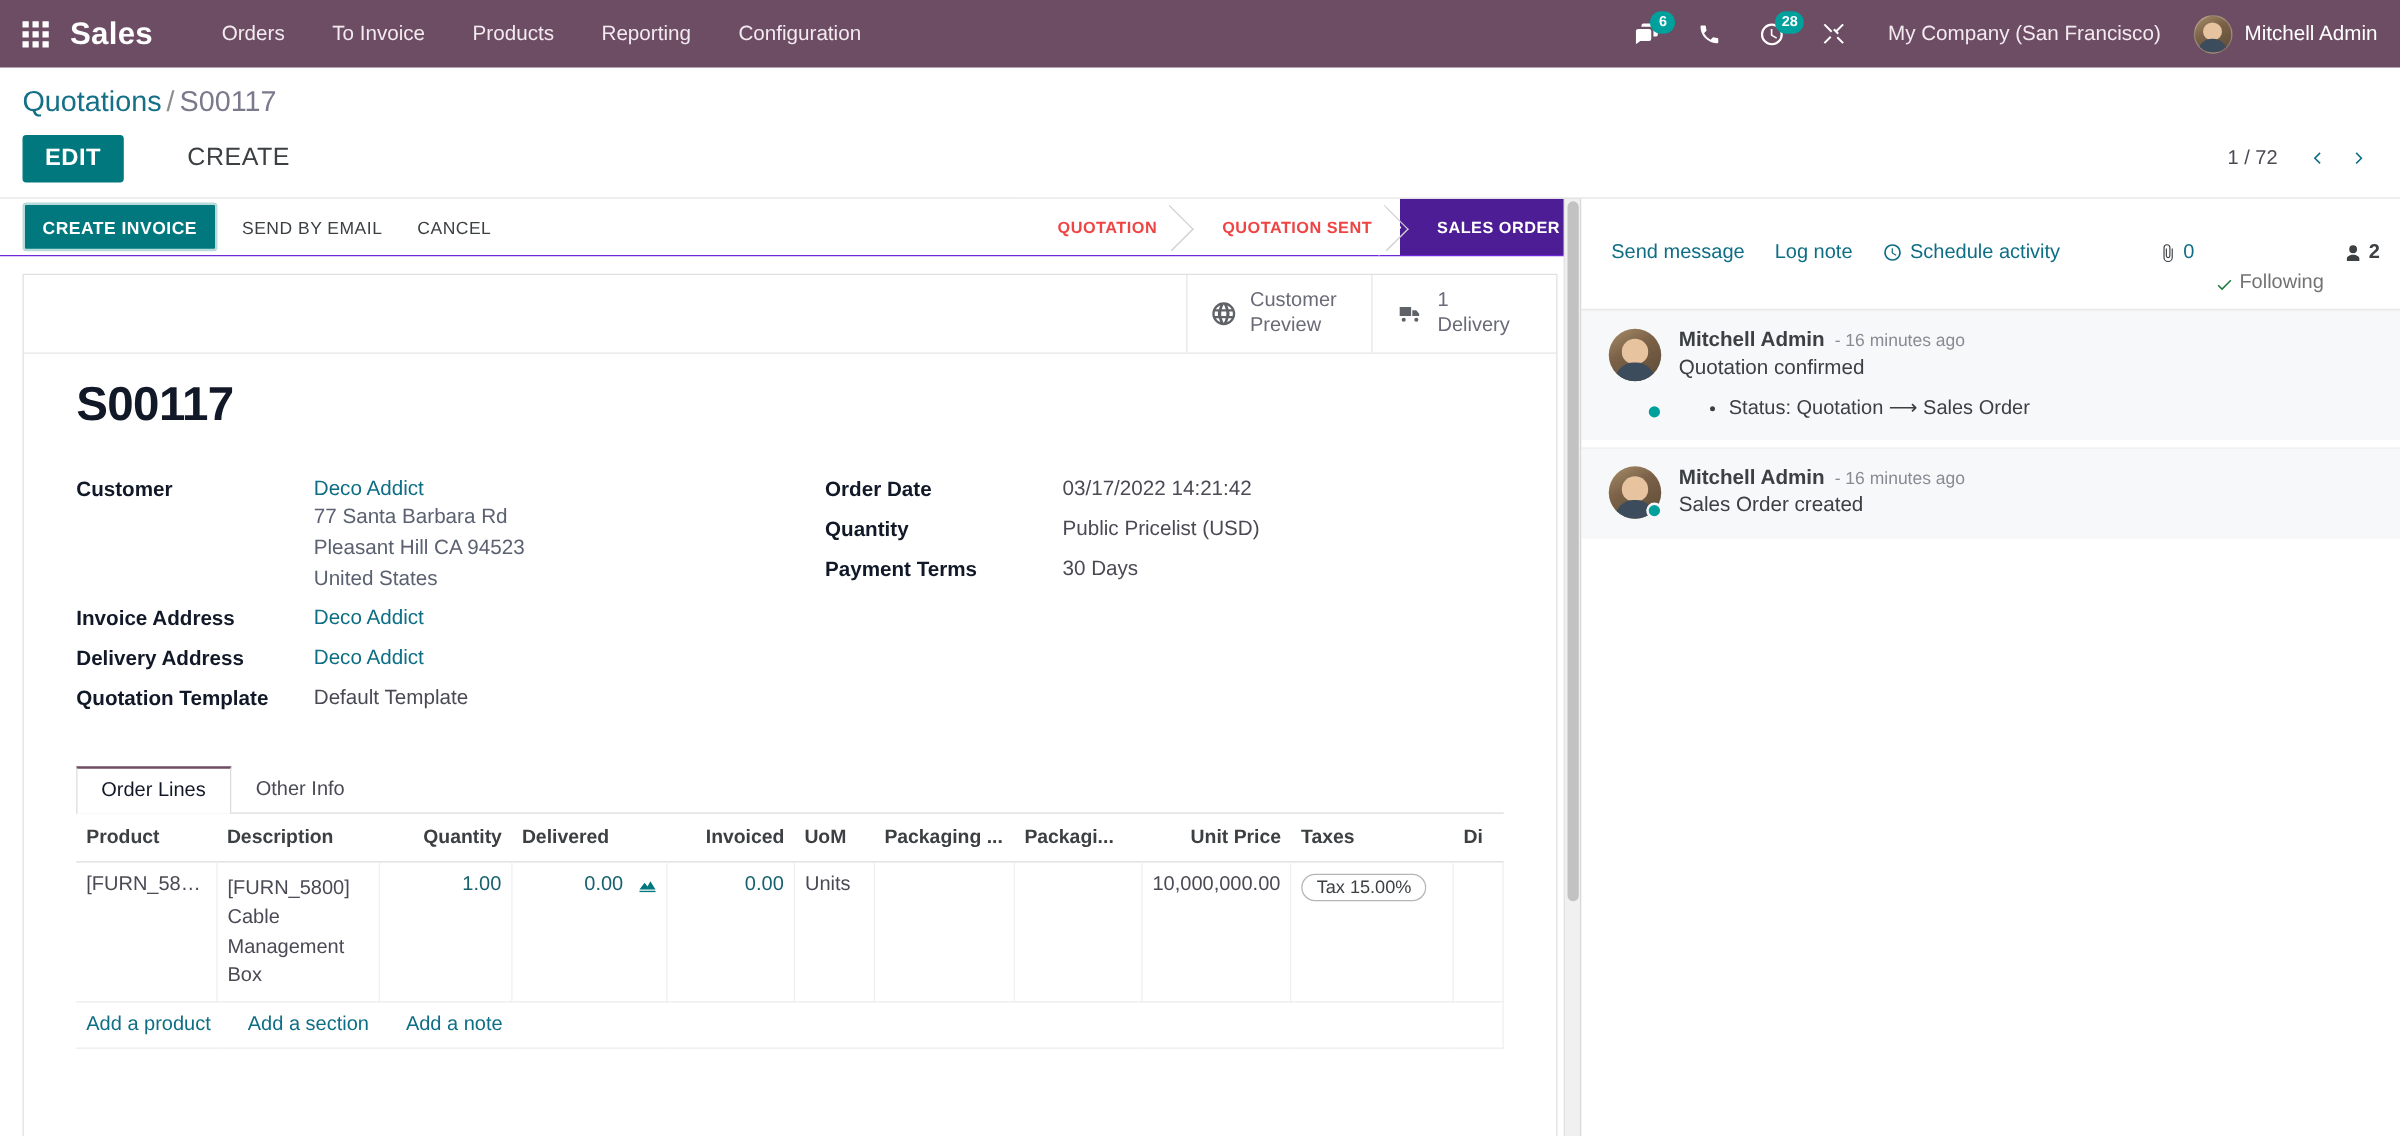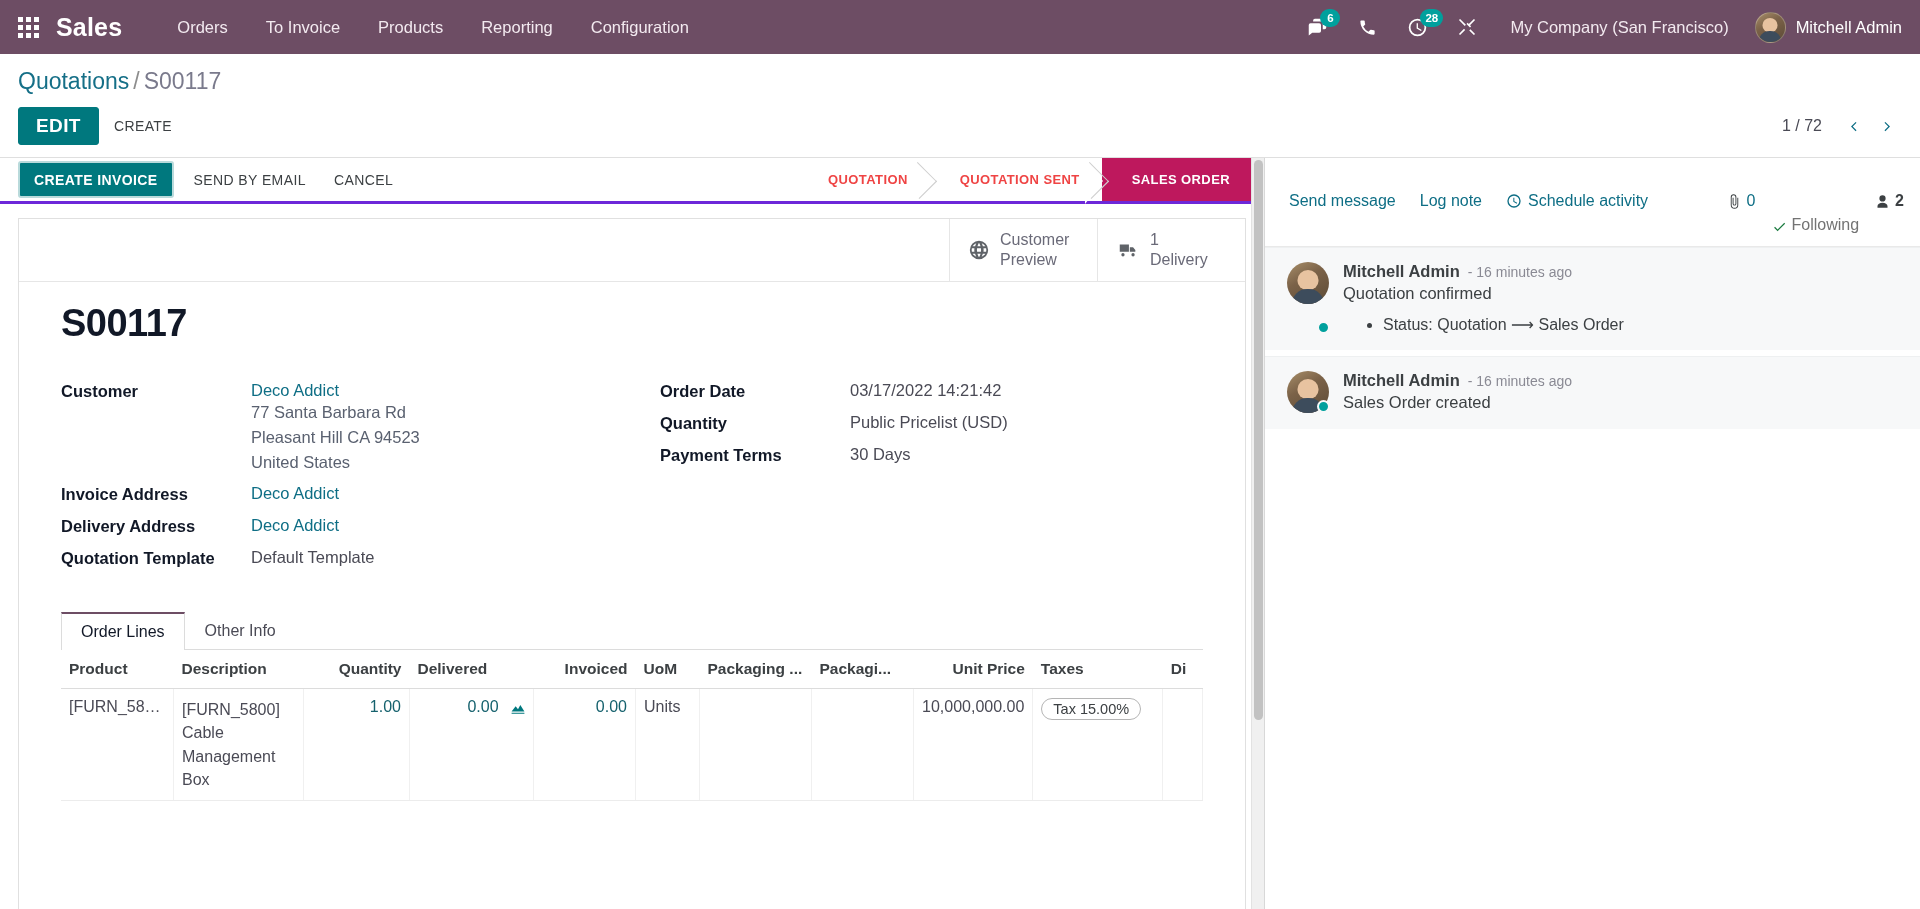--- a/index.html
+++ b/index.html
@@ -102,22 +102,22 @@
     padding: 6px 0 12px 0; position: relative;
   }
   .btn-primary {
     background: #00787e; color: #fff; border: 1px solid #00787e;
     font-size: 19px; font-weight: bold; letter-spacing: .4px;
     padding: 7px 17px; border-radius: 3px; cursor: pointer;
     text-transform: uppercase;
   }
   .btn-link-cp {
     background: transparent; border: 1px solid transparent;
-    color: #3c4043; font-size: 14px; letter-spacing: .4px;
-    padding: 7px 14px; cursor: pointer; text-transform: uppercase;
+    color: #3c4043; font-size: 20px; letter-spacing: .4px;
+    padding: 7px 14px; cursor: pointer; text-transform: uppercase; margin-left: 36px;
   }
   .cp-center {
     position: absolute; left: 0; right: 0;
     display: flex; justify-content: center; gap: 26px;
     pointer-events: none;
   }
   .cp-center > * { pointer-events: auto; }
   .cp-act {
     color: #0e6e85; font-size: 16px; cursor: pointer;
     display: inline-flex; align-items: center; gap: 7px;
@@ -139,21 +139,21 @@
     width: 1265px; border-right: 1px solid #d8d8d8;
     background: #fff; position: relative; overflow: hidden;
   }
   .chatter-pane {
     flex: 1; background: #fff; overflow: hidden;
   }
 
   
   .statusbar-row {
     display: flex; align-items: stretch;
-    border-bottom: 3px solid #6d28d9; background: #fff;
+    border-bottom: 1px solid #6d28d9; background: #fff;
     height: 46px; padding-left: 18px;
   }
   .sb-btn {
     background: transparent; border: none;
     font-size: 14px; color: #3c4043; letter-spacing: .4px;
     text-transform: uppercase; padding: 0 14px; cursor: pointer;
     white-space: nowrap;
   }
   .sb-btn.highlight {
     background: #00787e; color: #fff; font-weight: bold;
@@ -170,21 +170,21 @@
     text-transform: uppercase; cursor: pointer; white-space: nowrap;
   }
   .sb-stage::after {
     content: ""; position: absolute; right: -1px; top: 50%;
     width: 24px; height: 24px; margin-top: -12px;
     border-top: 1px solid #cfcfcf; border-right: 1px solid #cfcfcf;
     transform: rotate(45deg) scaleX(1.1);
     background: transparent; z-index: 2;
   }
   .sb-stage.active {
-    background: #be185d; color: #fff; padding-right: 34px;
+    background: #4c1d95; color: #fff; padding-right: 16px;
   }
   .sb-stage.active::after { display: none; }
   .sb-stage.active::before {
     content: ""; position: absolute; left: -17px; top: 0;
     border-style: solid; border-width: 23px 0 23px 18px;
     border-color: transparent transparent transparent #fff;
     z-index: 3;
   }
 
   
@@ -546,20 +546,27 @@
                     </span>
                   </td>
                   <td class="num">0.00</td>
                   <td>Units</td>
                   <td></td>
                   <td></td>
                   <td class="plain-num">10,000,000.00</td>
                   <td><span class="tax-pill">Tax 15.00%</span></td>
                   <td></td>
                 </tr>
+                <tr class="add-row">
+                  <td colspan="11">
+                    <span class="add-link">Add a product</span>
+                    <span class="add-link">Add a section</span>
+                    <span class="add-link">Add a note</span>
+                  </td>
+                </tr>
               </tbody>
             </table>
           </div>
         </div>
       </div>
     </div>
 
     <div class="pane-scroll">
       <div class="thumb"></div>
     </div>

